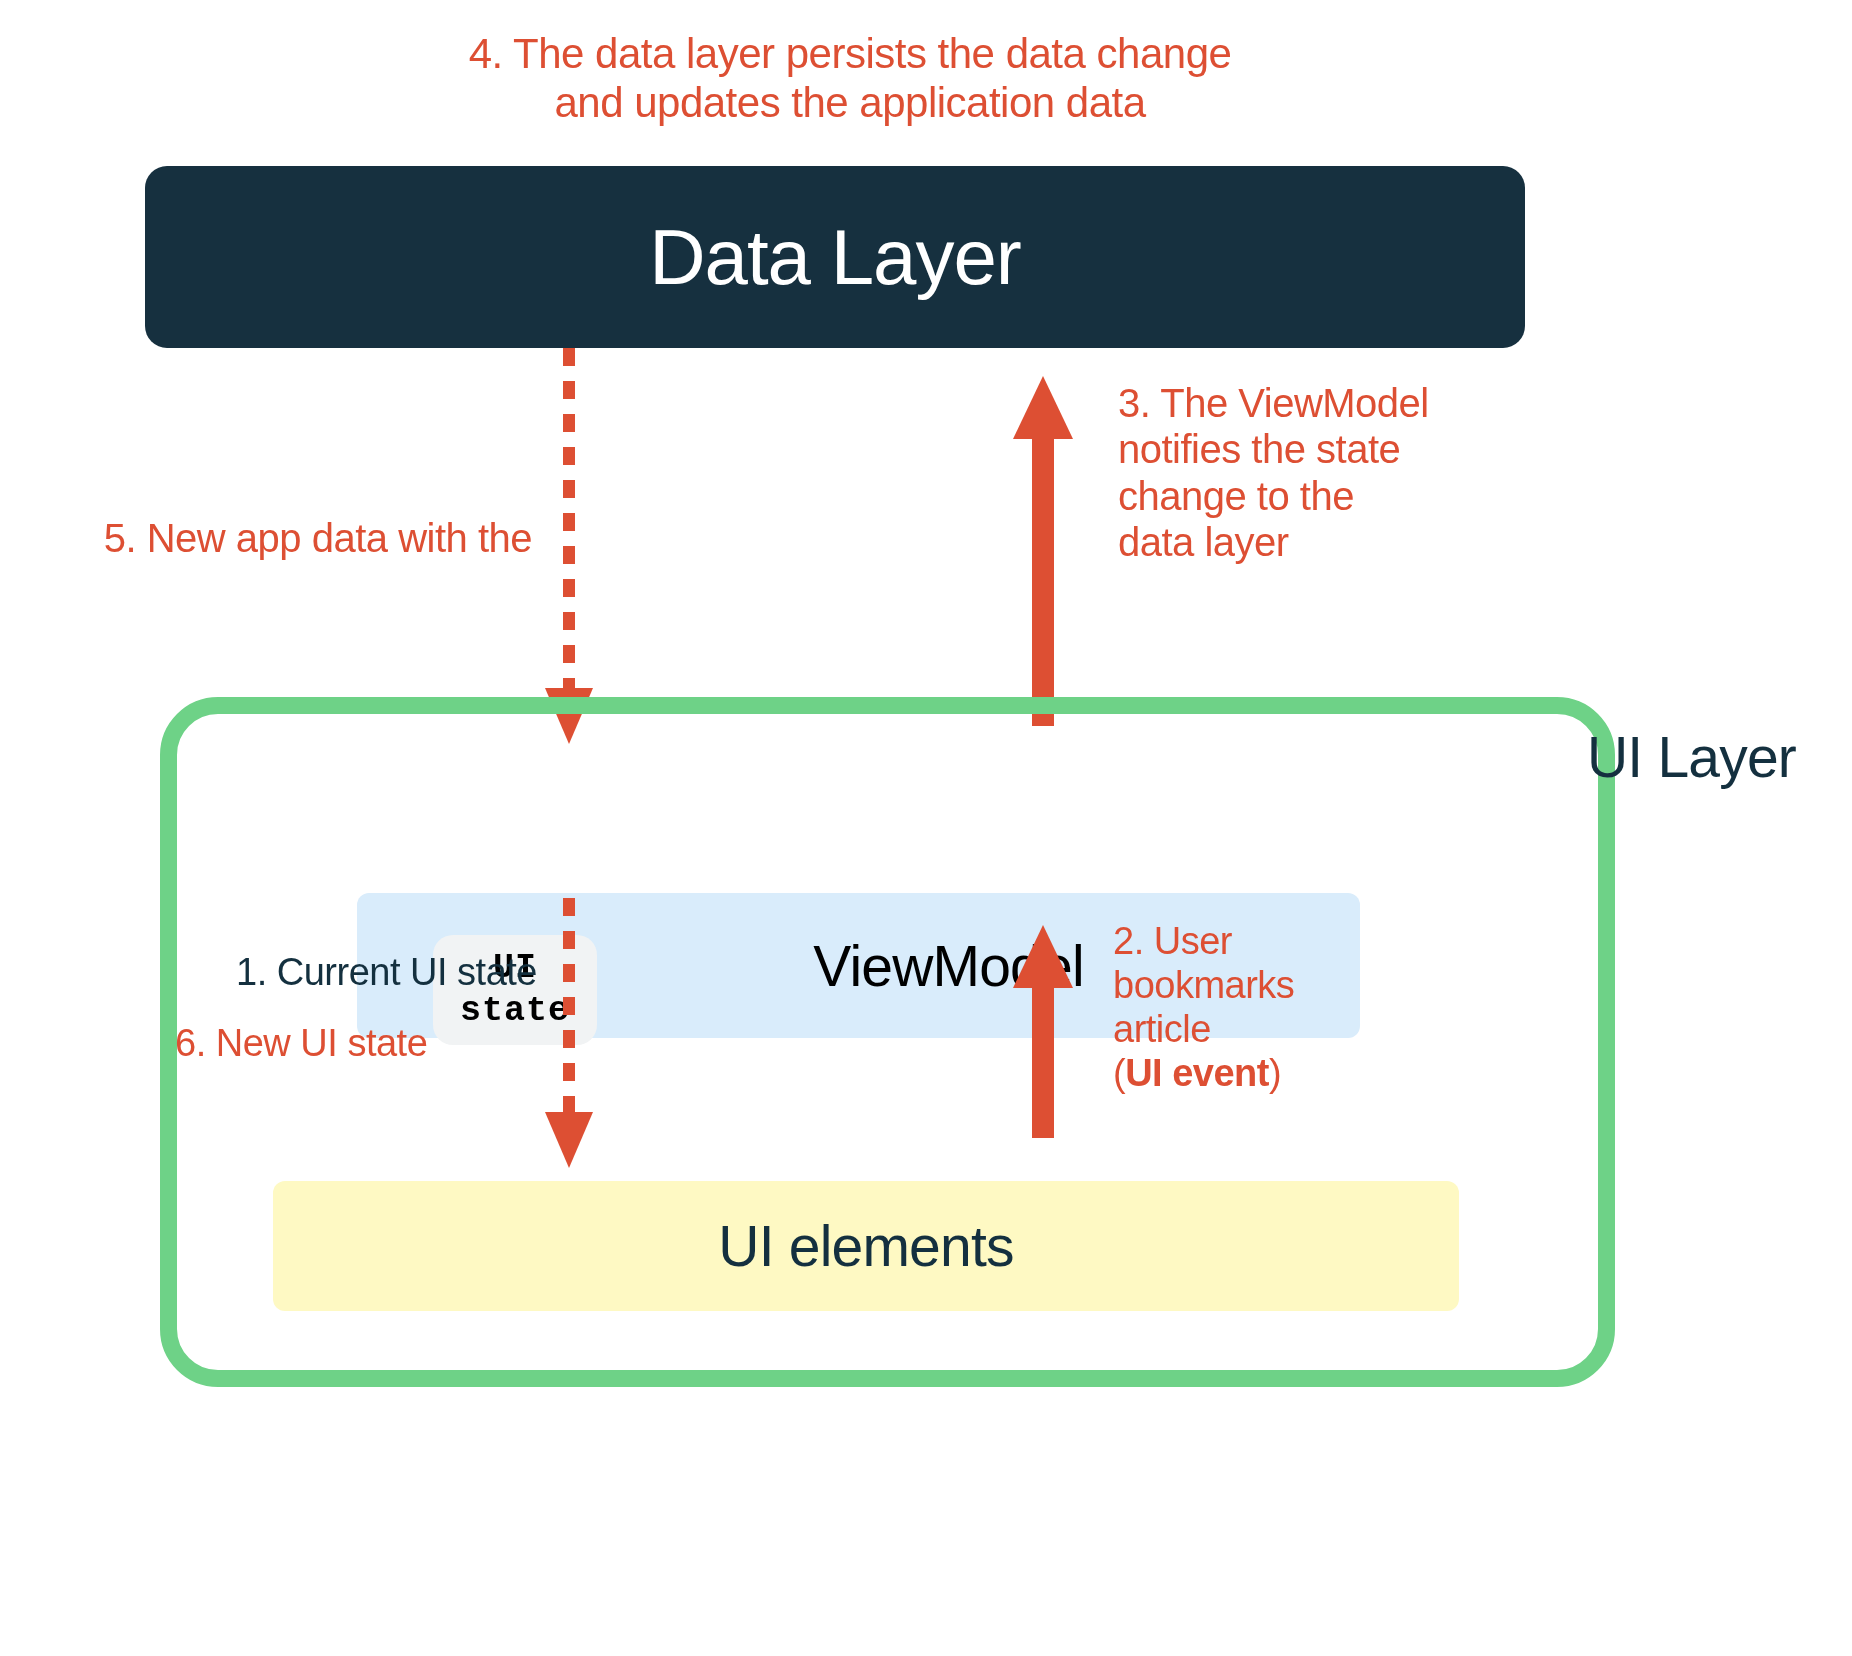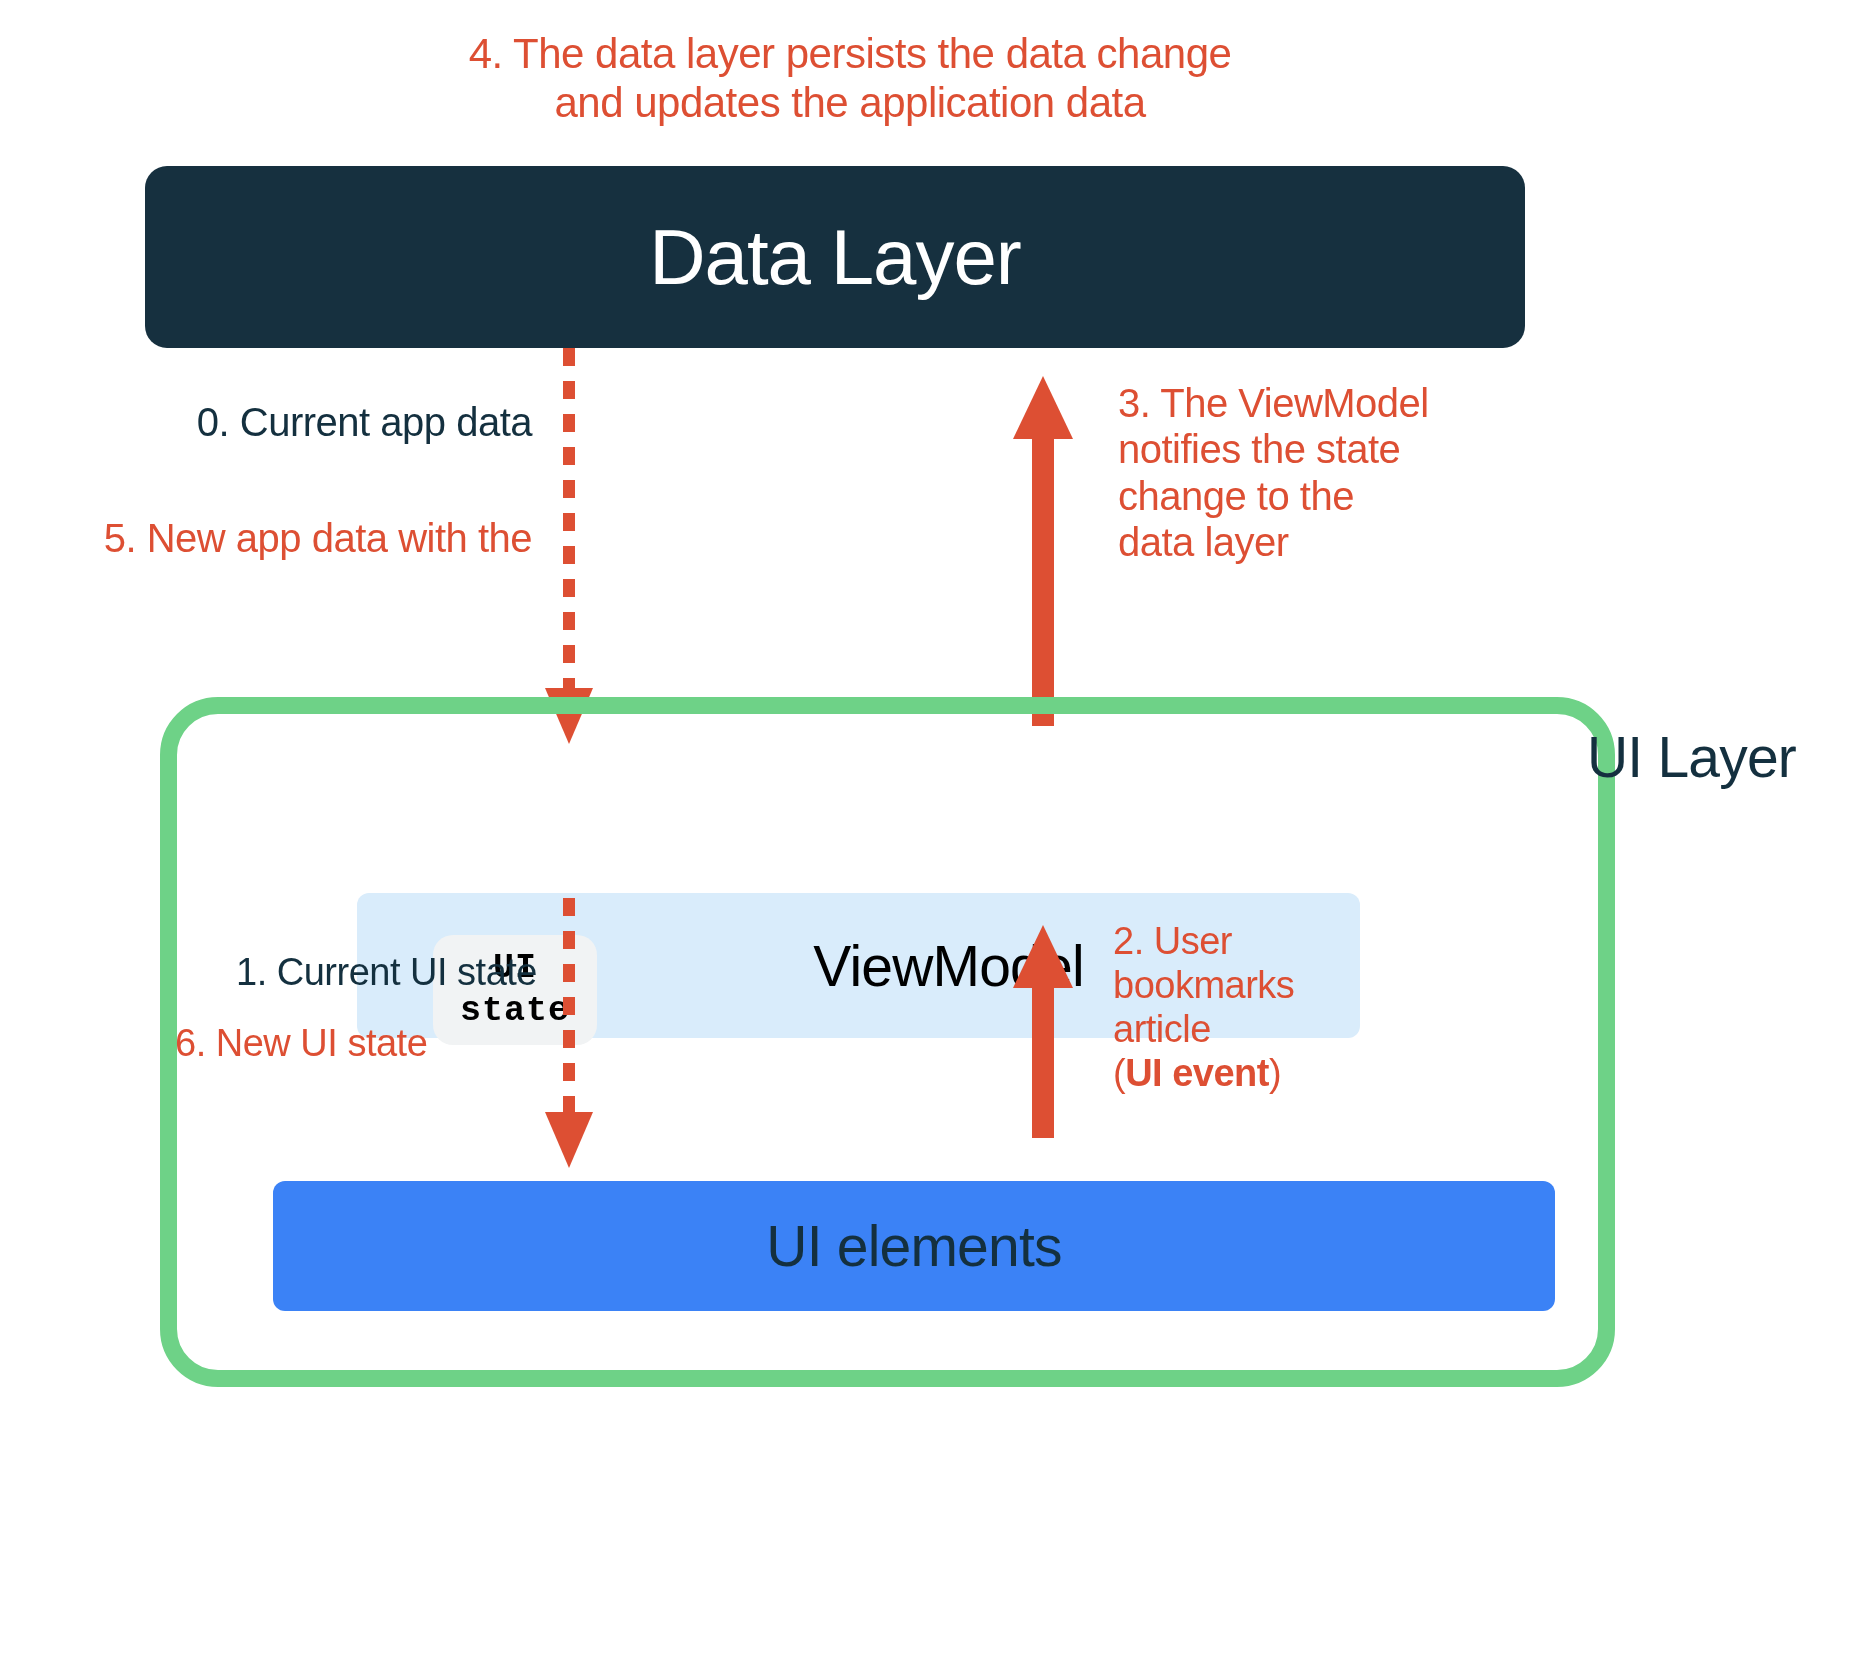--- a/index.html
+++ b/index.html
@@ -119,23 +119,23 @@
     color: #000000;
     line-height: 1.22;
     letter-spacing: 1px;
   }
 
   
   #ui-elements-box {
     position: absolute;
     left: 273px;
     top: 1181px;
-    width: 1282px;
+    width: 1186px;
     height: 130px;
-    background: #3b82f6;
+    background: #fef9c3;
     border-radius: 12px;
     display: flex;
     align-items: center;
     justify-content: center;
   }
   #ui-elements-label {
     font-size: 57px;
     color: #14303f;
     letter-spacing: -0.8px;
   }
@@ -206,21 +206,20 @@
   <div id="data-layer-box">
     <span id="data-layer-label">Data Layer</span>
   </div>
 
   <div class="dotted-line" id="dot-line-1"></div>
   <div class="dot-arrow-head" id="dot-head-1"></div>
 
   <div class="solid-arrow-head" id="solid-head-3"></div>
   <div class="solid-arrow-shaft" id="solid-shaft-3"></div>
 
-  <div class="txt navy" id="ann-0">0. Current app data</div>
 
   <div class="txt red" id="ann-5">
     <span>5. New app data with the</span>
   </div>
 
   <div class="txt red" id="ann-3">3. The ViewModel
 notifies the state
 change to the
 data layer</div>
 

